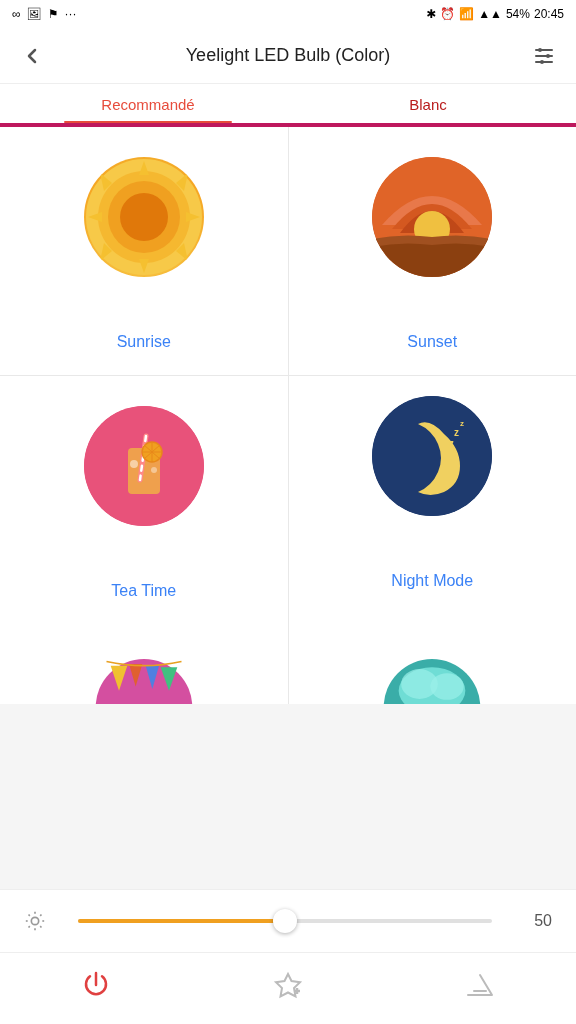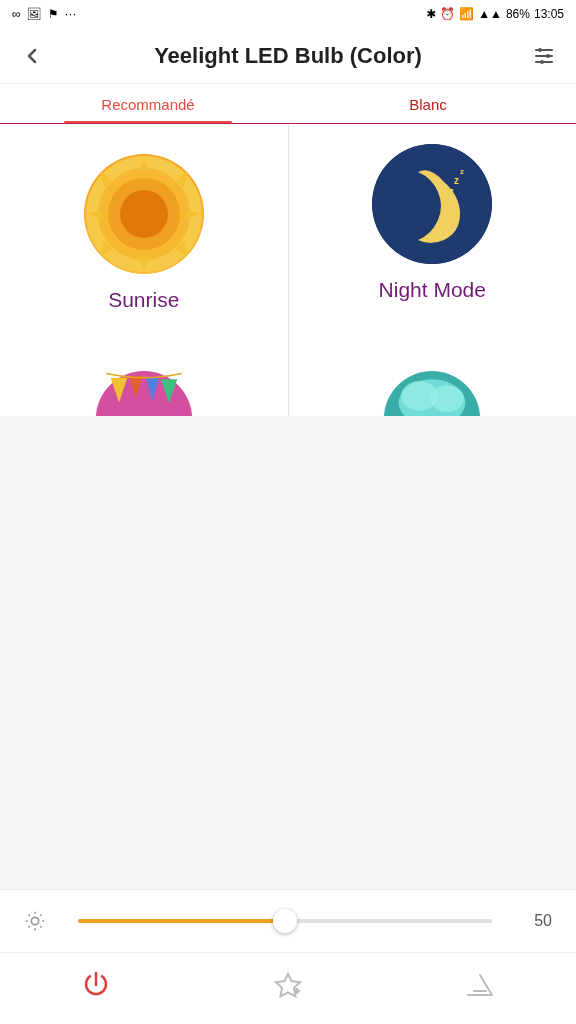--- a/index.html
+++ b/index.html
@@ -30,39 +30,39 @@
     .header {
       background: #fff;
       height: 56px;
       display: flex;
       align-items: center;
       justify-content: space-between;
       padding: 0 16px;
       border-bottom: 1px solid #eee;
     }
     .header-title {
-      font-size: 22px;
-      font-weight: 700;
+      font-size: 18px;
+      font-weight: 400;
       color: #222;
     }
     .header-btn {
       background: none;
       border: none;
       cursor: pointer;
       padding: 4px;
       display: flex;
       align-items: center;
       color: #555;
     }
 
     
     .tabs {
       background: #fff;
       display: flex;
-      border-bottom: 1px solid #be185d;
+      border-bottom: 4px solid #be185d;
       padding: 0 8px;
     }
     .tab {
       flex: 1;
       text-align: center;
       padding: 12px 0 10px;
       font-size: 15px;
       color: #b91c1c;
       cursor: pointer;
       position: relative;
@@ -116,22 +116,23 @@
       width: 120px;
       height: 120px;
       border-radius: 50%;
       display: flex;
       align-items: center;
       justify-content: center;
       overflow: hidden;
       margin-bottom: 14px;
     }
     .scene-label {
-      font-size: 21px;
-      color: #701a75;
+      font-size: 16px;
+      color: #3b82f6;
+      margin-top: 42px;
     }
 
     
     .sunrise-circle {
       background: radial-gradient(circle at 50% 60%, #f7c948 40%, #f5a623 70%, #f0c040 100%);
       position: relative;
     }
 
     
     .sunset-circle {
@@ -250,22 +251,22 @@
     <span>∞</span>
     <span>🖼</span>
     <span>⚑</span>
     <span>···</span>
   </div>
   <div class="status-right">
     <span>✱</span>
     <span>⏰</span>
     <span>📶</span>
     <span>▲▲</span>
-    <span>86%</span>
-    <span>13:05</span>
+    <span>54%</span>
+    <span>20:45</span>
   </div>
 </div>
 
 <div class="header">
   <button class="header-btn">
     <svg width="24" height="24" viewBox="0 0 24 24" fill="none" stroke="#555" stroke-width="2.5" stroke-linecap="round" stroke-linejoin="round">
       <polyline points="15,18 9,12 15,6"></polyline>
     </svg>
   </button>
   <span class="header-title">Yeelight LED Bulb (Color)</span>
@@ -310,21 +311,61 @@
           <polygon points="116,60 102,55 102,65" fill="#f5c030"></polygon>
           <polygon points="16,16 28,26 20,34" fill="#f5c030"></polygon>
           <polygon points="104,16 92,26 100,34" fill="#f5c030"></polygon>
           <polygon points="16,104 28,94 20,86" fill="#f5c030"></polygon>
           <polygon points="104,104 92,94 100,86" fill="#f5c030"></polygon>
         </svg>
       </div>
       <span class="scene-label">Sunrise</span>
     </div>
 
-
+    <div class="grid-cell">
+      <div class="scene-icon sunset-circle">
+        <svg width="120" height="120" viewBox="0 0 120 120">
+
+          <circle cx="60" cy="60" r="60" fill="#e06428"></circle>
+
+          <path d="M10,68 Q60,10 110,68 Z" fill="#e8784a"></path>
+          <path d="M20,72 Q60,22 100,72 Z" fill="#d45820"></path>
+          <path d="M28,76 Q60,32 92,76 Z" fill="#c04818"></path>
+
+          <circle cx="60" cy="72" r="18" fill="#f0c040"></circle>
+
+          <rect x="0" y="82" width="120" height="38" fill="#8b4010" rx="2"></rect>
+          <path d="M0,82 Q30,76 60,80 Q90,76 120,82 L120,90 Q90,84 60,88 Q30,84 0,90Z" fill="#a05020"></path>
+        </svg>
+      </div>
+      <span class="scene-label">Sunset</span>
+    </div>
+
+    <div class="grid-cell">
+      <div class="scene-icon teatime-circle">
+        <svg width="120" height="120" viewBox="0 0 120 120">
+          <circle cx="60" cy="60" r="60" fill="#e8527a"></circle>
+
+          <rect x="44" y="42" width="32" height="46" rx="4" fill="#f0a848" opacity="0.9"></rect>
+
+          <line x1="62" y1="30" x2="56" y2="74" stroke="#ff8888" stroke-width="5" stroke-linecap="round"></line>
+          <line x1="62" y1="30" x2="56" y2="74" stroke="#fff" stroke-width="2.5" stroke-linecap="round" stroke-dasharray="5,5"></line>
+
+          <circle cx="68" cy="46" r="10" fill="#f0a020" stroke="#e8881a" stroke-width="1.5"></circle>
+          <line x1="68" y1="36" x2="68" y2="56" stroke="#e8881a" stroke-width="1"></line>
+          <line x1="58" y1="46" x2="78" y2="46" stroke="#e8881a" stroke-width="1"></line>
+          <line x1="60" y1="39" x2="76" y2="53" stroke="#e8881a" stroke-width="1"></line>
+          <line x1="60" y1="53" x2="76" y2="39" stroke="#e8881a" stroke-width="1"></line>
+
+          <circle cx="50" cy="58" r="4" fill="#fff" opacity="0.5"></circle>
+          <circle cx="70" cy="64" r="3" fill="#fff" opacity="0.4"></circle>
+        </svg>
+      </div>
+      <span class="scene-label">Tea Time</span>
+    </div>
 
     <div class="grid-cell">
       <div class="scene-icon nightmode-circle">
         <svg width="120" height="120" viewBox="0 0 120 120">
           <circle cx="60" cy="60" r="60" fill="#1e3a6e"></circle>
 
           <path d="M72,38 Q88,52 88,70 Q88,88 72,96 Q58,102 46,96 Q60,90 66,76 Q72,62 66,48 Q60,34 46,28 Q58,22 72,38 Z" fill="#f0d060"></path>
 
           <text x="76" y="52" font-size="12" fill="#f0d060" font-weight="bold">z</text>
           <text x="82" y="40" font-size="10" fill="#f0d060" font-weight="bold">z</text>

